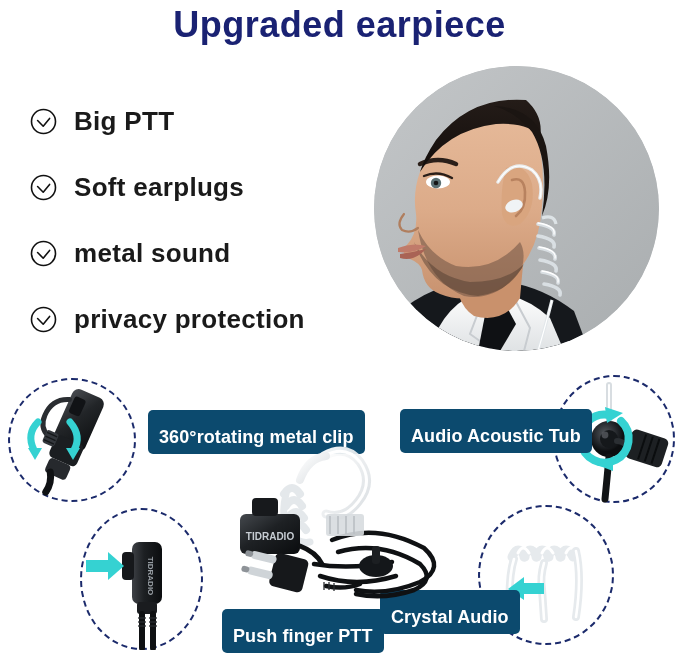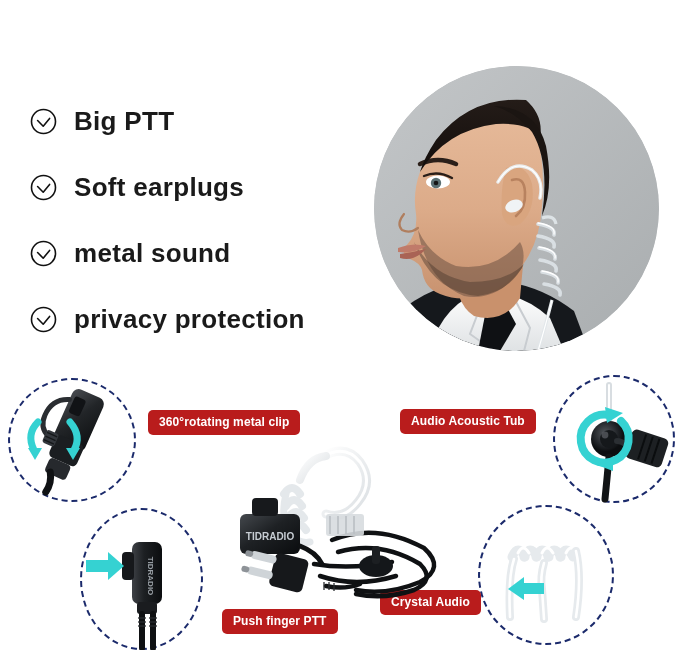--- a/index.html
+++ b/index.html
@@ -79,26 +79,26 @@
     border-radius: 50%;
     box-sizing: border-box;
   }
   #circle-clip     { left: 8px;   top: 378px; width: 128px; height: 124px; }
   #circle-tube     { left: 553px; top: 375px; width: 122px; height: 128px; }
   #circle-ptt      { left: 80px;  top: 508px; width: 123px; height: 142px; }
   #circle-crystal  { left: 478px; top: 505px; width: 136px; height: 140px; }
 
   .pill {
     position: absolute;
-    background: #b91c1c;
+    background: #0c4a6e;
     color: #ffffff;
-    font-size: 12px;
+    font-size: 18px;
     font-weight: bold;
     border-radius: 5px;
-    padding: 5px 11px 6px 11px;
+    padding: 17px 11px 6px 11px;
     white-space: nowrap;
     letter-spacing: 0.1px;
     font-family: "Liberation Sans", sans-serif;
     box-sizing: border-box;
   }
   #pill-clip    { left: 148px; top: 410px; }
   #pill-tube    { left: 400px; top: 409px; }
   #pill-ptt     { left: 222px; top: 591px; margin-top: 18px; }
   #pill-crystal { left: 380px; top: 590px; }
 
@@ -109,20 +109,21 @@
   #art-tube    { left: 553px; top: 375px; }
   #art-ptt     { left: 80px;  top: 508px; }
   #art-crystal { left: 478px; top: 505px; }
   #art-main    { left: 228px; top: 436px; }
 </style>
 </head>
 <body>
 
 <div id="page">
 
+  <div id="page-title">Upgraded earpiece</div>
 
   <div id="feature-list">
 
     <div class="feature-row">
       <span class="feature-check">
         <svg width="27" height="27" viewBox="0 0 27 27">
           <circle cx="13.5" cy="13.5" r="12" fill="none" stroke="#111111" stroke-width="1.6"></circle>
           <polyline points="7.6,12.5 13.2,18.2 19.6,10.4" fill="none" stroke="#111111" stroke-width="1.6" stroke-linecap="round" stroke-linejoin="round"></polyline>
         </svg>
       </span>

